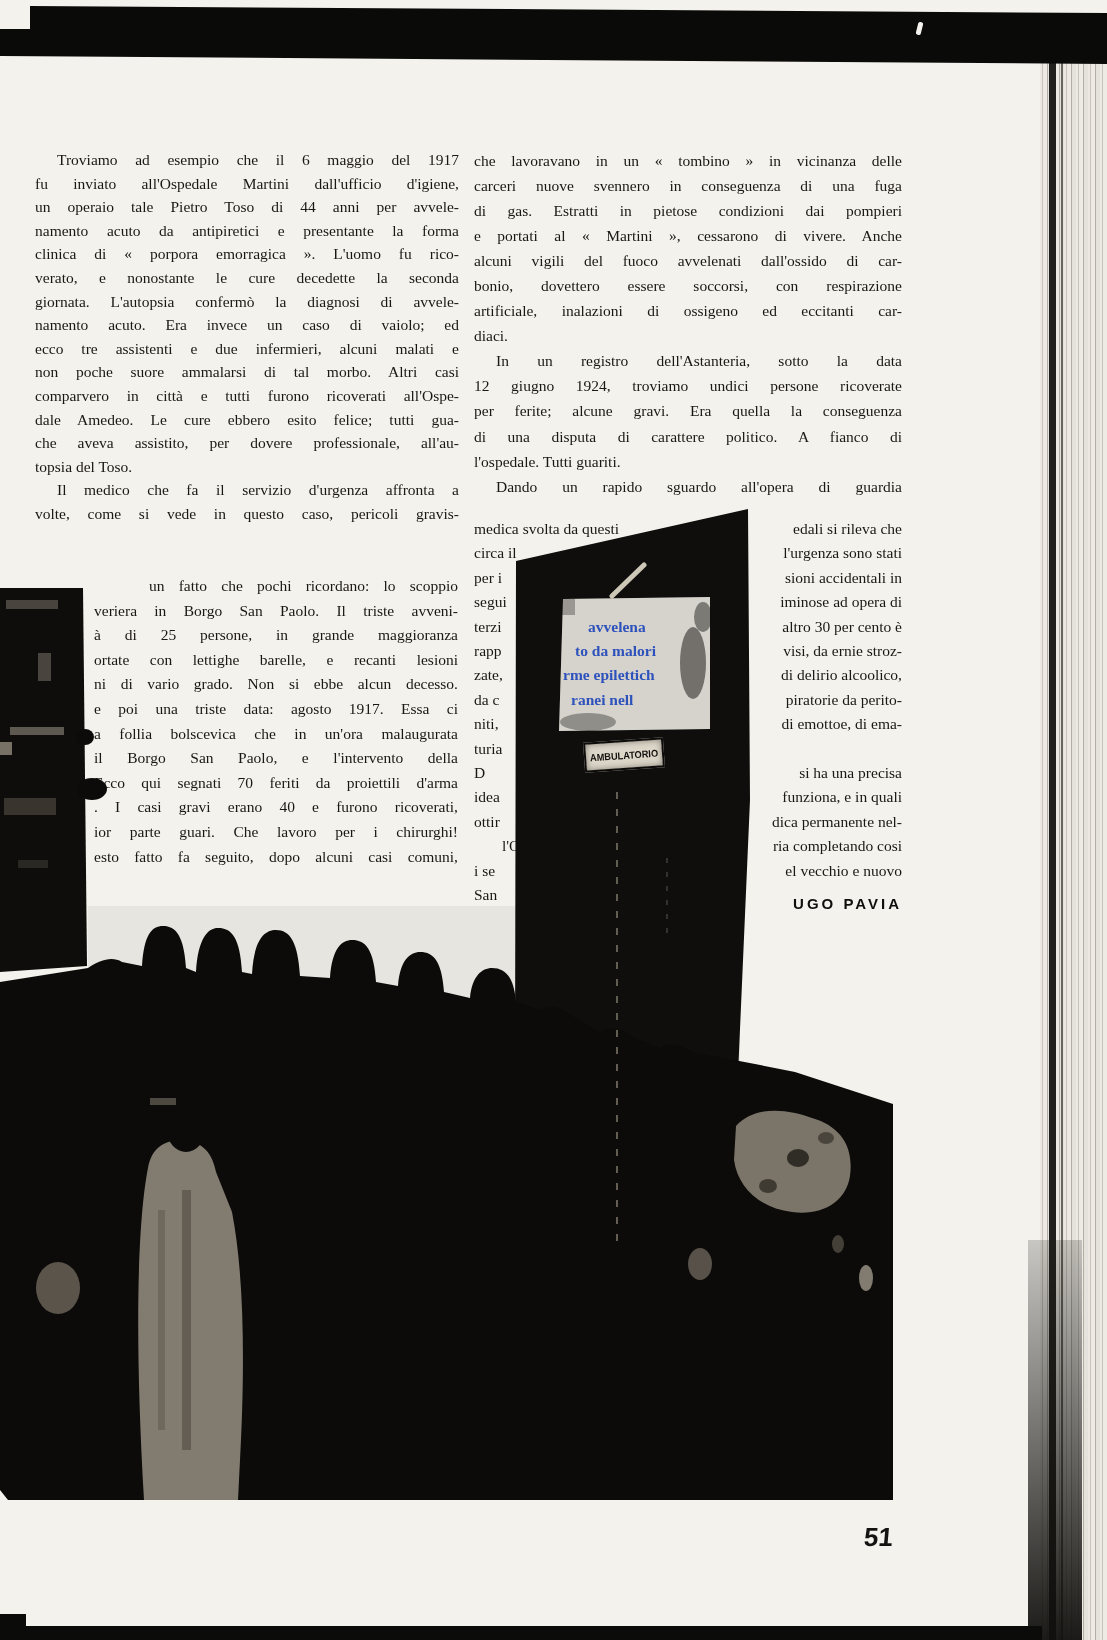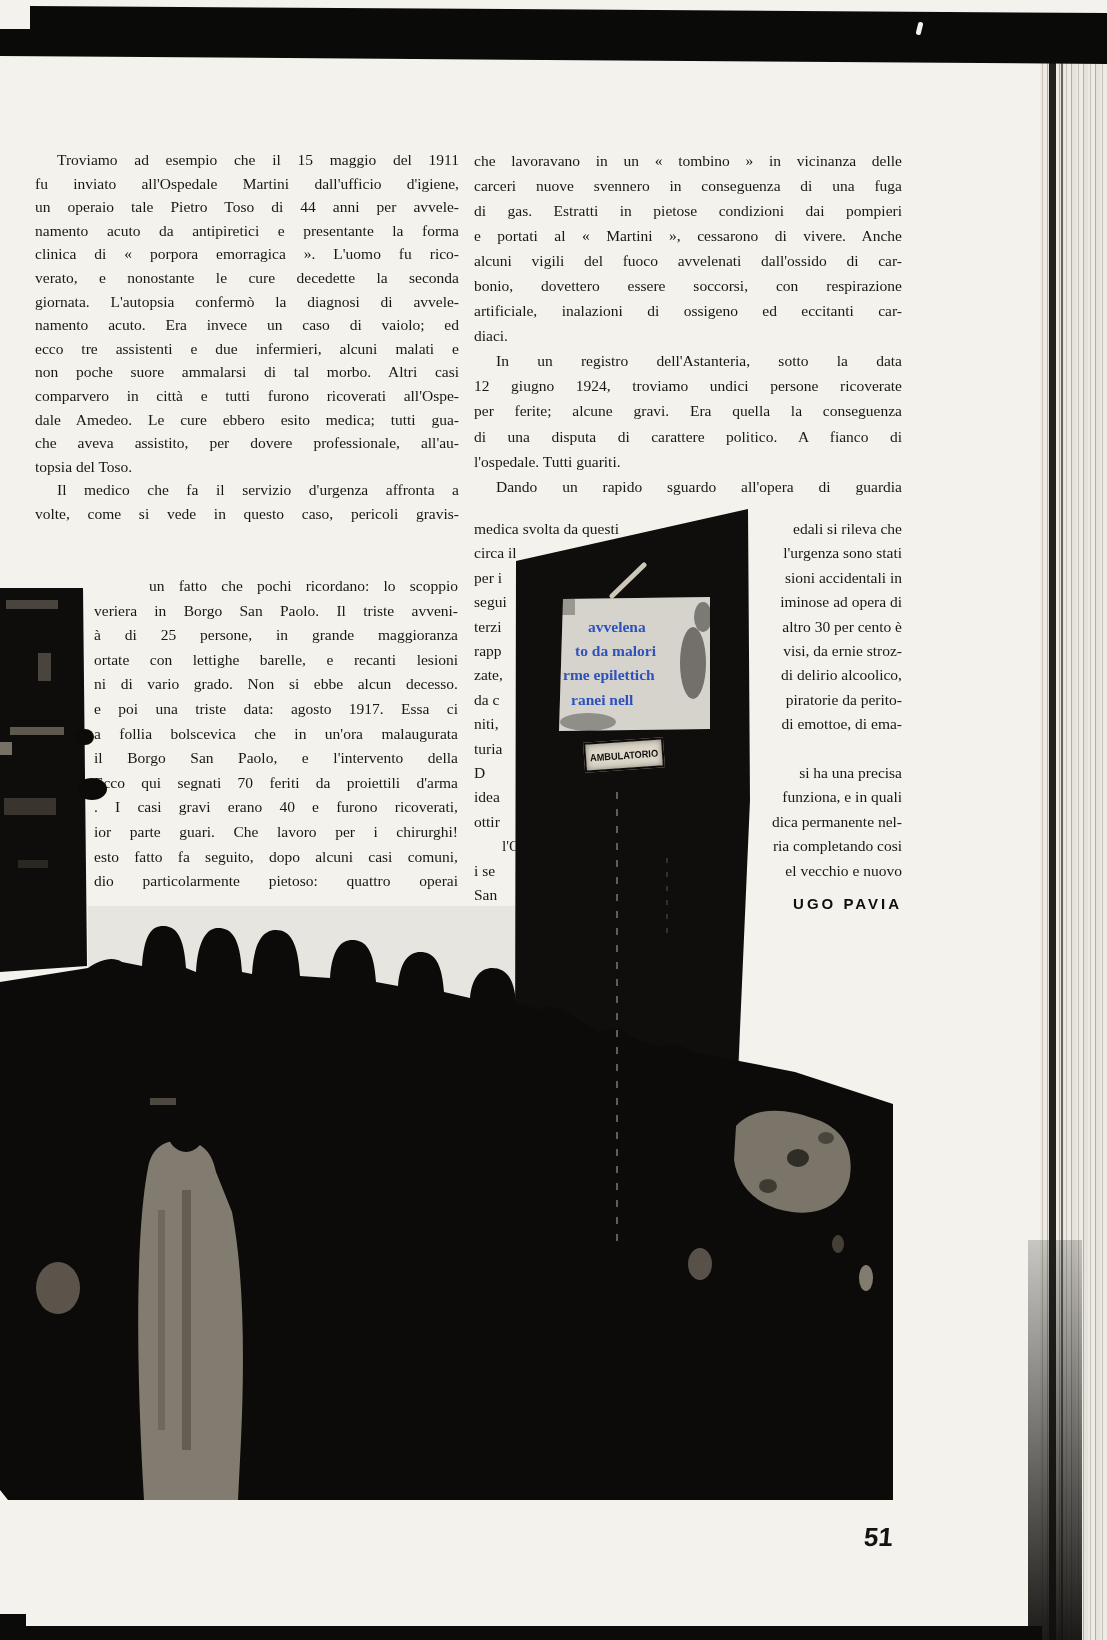--- a/index.html
+++ b/index.html
@@ -45,52 +45,51 @@
         box-shadow:inset 0 0 6px rgba(40,35,25,.5);}
   .sign span{font-family:"Liberation Sans", sans-serif;font-weight:bold;font-size:10px;
              letter-spacing:0px;transform:scaleX(.92);color:#14110e;}
 </style>
 </head>
 <body>
 
 <div class="page">
 
   <div class="col col-l1">
-      <div class="line ind">Troviamo ad esempio che il 15 maggio del 1911</div>
+      <div class="line ind">Troviamo ad esempio che il 6 maggio del 1917</div>
       <div class="line">fu inviato all'Ospedale Martini dall'ufficio d'igiene,</div>
       <div class="line">un operaio tale Pietro Toso di 44 anni per avvele-</div>
       <div class="line">namento acuto da antipiretici e presentante la forma</div>
       <div class="line">clinica di « porpora emorragica ». L'uomo fu rico-</div>
       <div class="line">verato, e nonostante le cure decedette la seconda</div>
       <div class="line">giornata. L'autopsia confermò la diagnosi di avvele-</div>
       <div class="line">namento acuto. Era invece un caso di vaiolo; ed</div>
       <div class="line">ecco tre assistenti e due infermieri, alcuni malati e</div>
       <div class="line">non poche suore ammalarsi di tal morbo. Altri casi</div>
       <div class="line">comparvero in città e tutti furono ricoverati all'Ospe-</div>
-      <div class="line">dale Amedeo. Le cure ebbero esito medica; tutti gua-</div>
+      <div class="line">dale Amedeo. Le cure ebbero esito felice; tutti gua-</div>
       <div class="line">che aveva assistito, per dovere professionale, all'au-</div>
       <div class="line tl">topsia del Toso.</div>
       <div class="line ind">Il medico che fa il servizio d'urgenza affronta a</div>
       <div class="line">volte, come si vede in questo caso, pericoli gravis-</div>
     </div>
 
   <div class="col col-l2">
       <div class="line ind2">un fatto che pochi ricordano: lo scoppio</div>
       <div class="line">veriera in Borgo San Paolo. Il triste avveni-</div>
       <div class="line">à di 25 persone, in grande maggioranza</div>
       <div class="line">ortate con lettighe barelle, e recanti lesioni</div>
       <div class="line">ni di vario grado. Non si ebbe alcun decesso.</div>
       <div class="line">e poi una triste data: agosto 1917. Essa ci</div>
       <div class="line">a follia bolscevica che in un'ora malaugurata</div>
       <div class="line">il Borgo San Paolo, e l'intervento della</div>
       <div class="line">Ecco qui segnati 70 feriti da proiettili d'arma</div>
       <div class="line">. I casi gravi erano 40 e furono ricoverati,</div>
       <div class="line">ior parte guari. Che lavoro per i chirurghi!</div>
       <div class="line">esto fatto fa seguito, dopo alcuni casi comuni,</div>
-      <div class="line">dio particolarmente pietoso: quattro operai</div>
     </div>
 
   <div class="col col-r1">
       <div class="line">che lavoravano in un « tombino » in vicinanza delle</div>
       <div class="line">carceri nuove svennero in conseguenza di una fuga</div>
       <div class="line">di gas. Estratti in pietose condizioni dai pompieri</div>
       <div class="line">e portati al « Martini », cessarono di vivere. Anche</div>
       <div class="line">alcuni vigili del fuoco avvelenati dall'ossido di car-</div>
       <div class="line">bonio, dovettero essere soccorsi, con respirazione</div>
       <div class="line">artificiale, inalazioni di ossigeno ed eccitanti car-</div>

